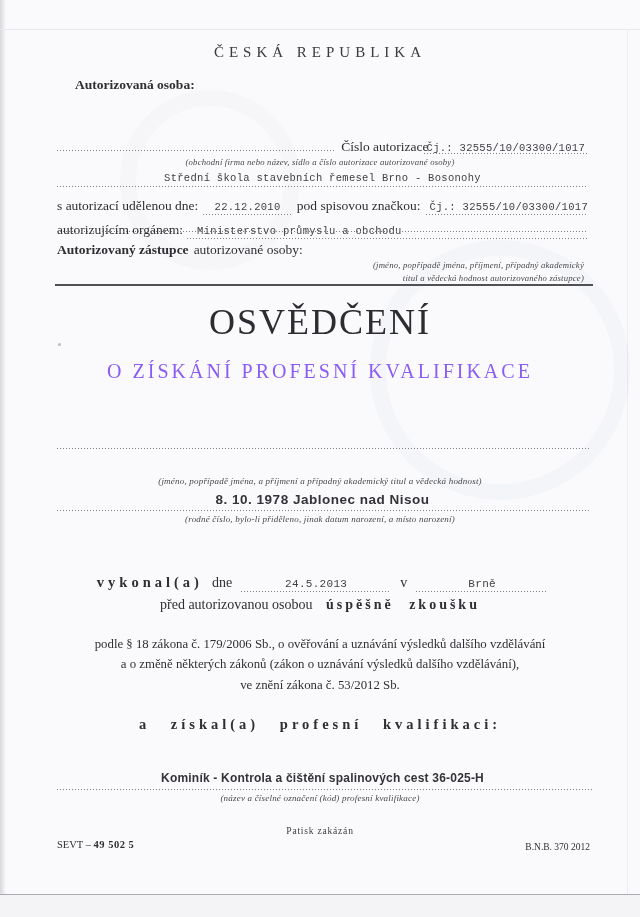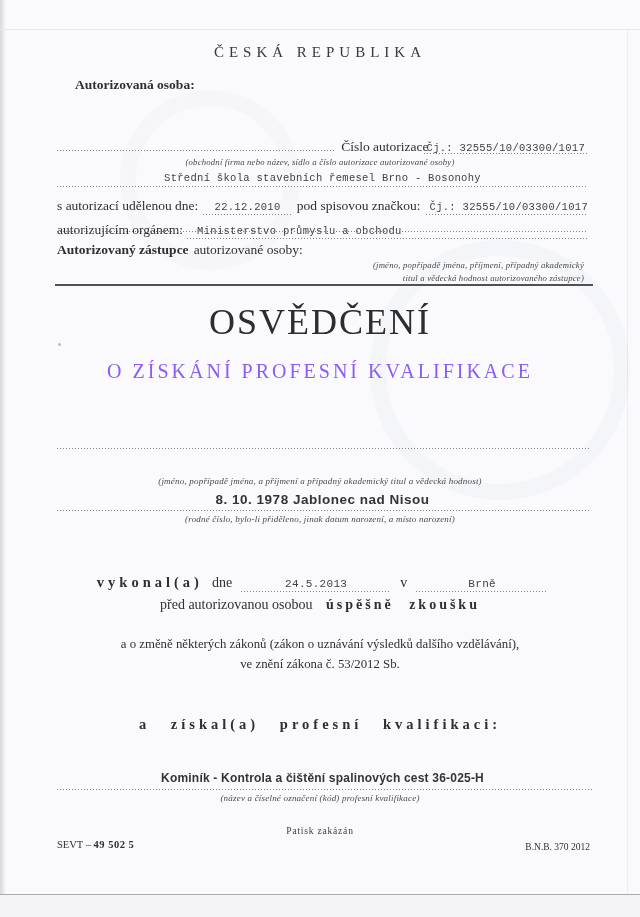--- a/index.html
+++ b/index.html
@@ -176,20 +176,21 @@
     <span class="small-srf">v</span>
     <span class="typed typed-md dl seg seg-explace">Brně</span>
   </div>
 
   <div class="abs ctr r-before">
     <span>před autorizovanou osobou</span>
     <span class="result-b">úspěšně zkoušku</span>
   </div>
 
   <div class="abs ctr legal">
+    <div>podle § 18 zákona č. 179/2006 Sb., o ověřování a uznávání výsledků dalšího vzdělávání</div>
     <div>a o změně některých zákonů (zákon o uznávání výsledků dalšího vzdělávání),</div>
     <div>ve znění zákona č. 53/2012 Sb.</div>
   </div>
 
   <div class="abs ctr gained">a získal(a) profesní kvalifikaci:</div>
 
   <div class="row qual-row" style="justify-content:center;">
     <span class="typed-bold" style="font-size:12px;">Kominík - Kontrola a čištění spalinových cest 36-025-H</span>
   </div>
   <div class="abs dotrule qual-dots"></div>

